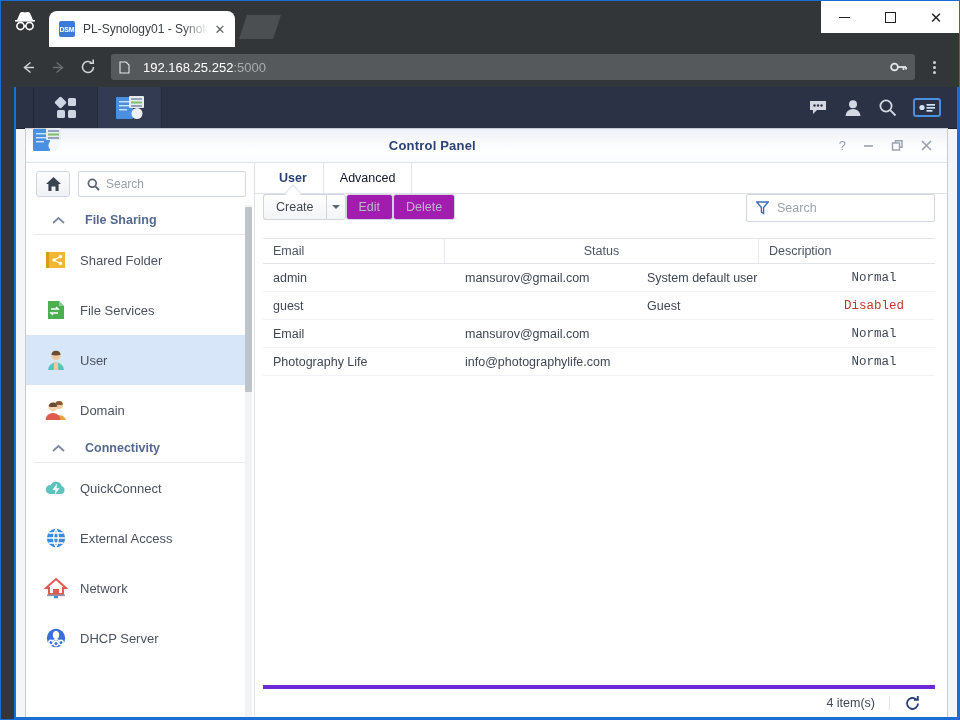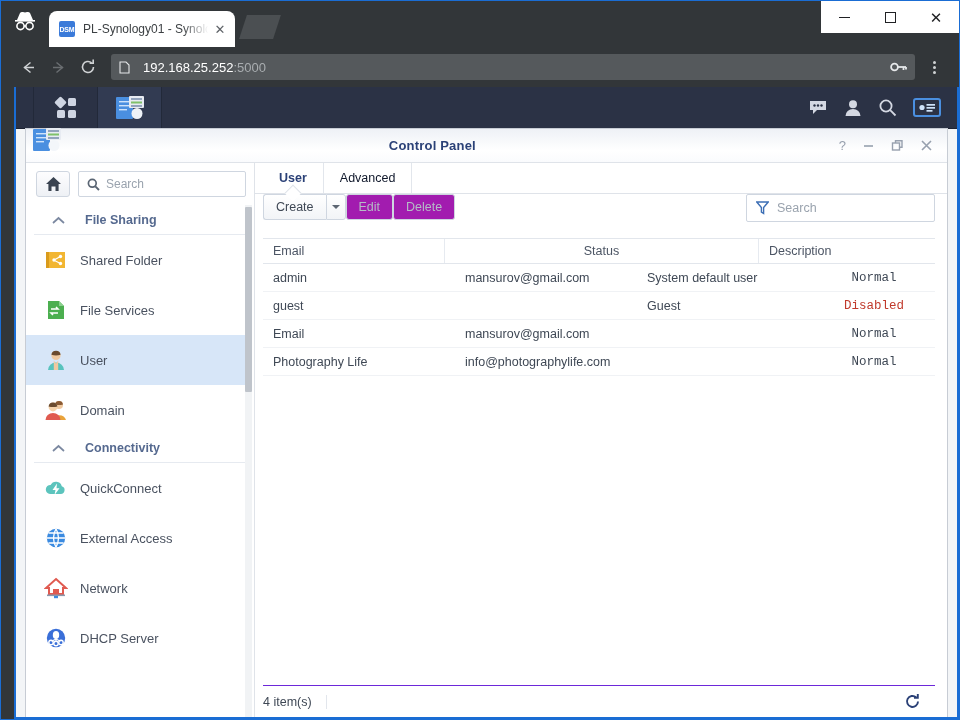--- a/index.html
+++ b/index.html
@@ -333,22 +333,22 @@
   .td.status { justify-content: center; padding-left: 0; font-family: Liberation Mono, monospace; }
   .td.status.disabled { color: #c0392b; }
 
   .c-name   { width: 192px; flex: 0 0 192px; }
   .c-email  { width: 182px; flex: 0 0 182px; }
   .c-desc   { width: 176px; flex: 0 0 176px; }
   .c-status { flex: 1 1 auto; }
 
   .cp-footer {
     height: 32px; flex: 0 0 auto;
-    border-top: 1px solid #6d28d9;
-    display: flex; align-items: center; justify-content: space-between;
+    border-top: 4px solid #6d28d9;
+    display: flex; align-items: center; justify-content: flex-end;
     gap: 0; padding-right: 14px; margin: 0 12px 0 8px;
   }
   .footer-count { font-size: 12.5px; color: #3f4855; padding-right: 14px; border-right: 1px solid #e2e6ec; }
   .footer-refresh { padding-left: 14px; color: #2b4177; display: flex; align-items: center; }
 </style>
 </head>
 <body>
 
 <div class="browser">
 

